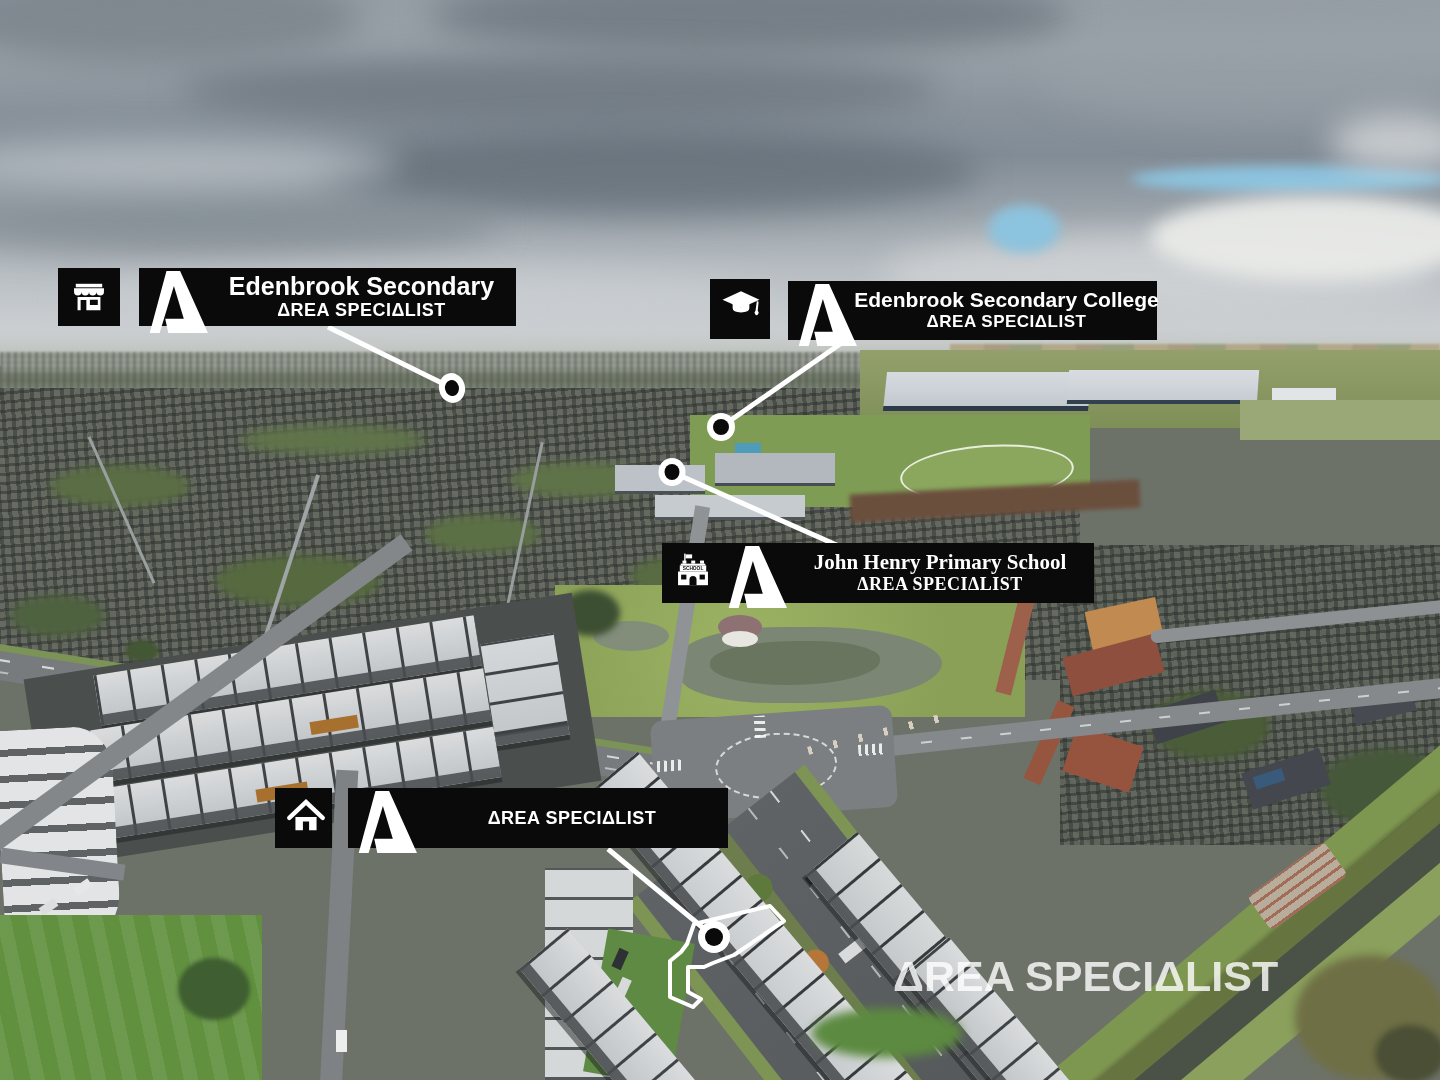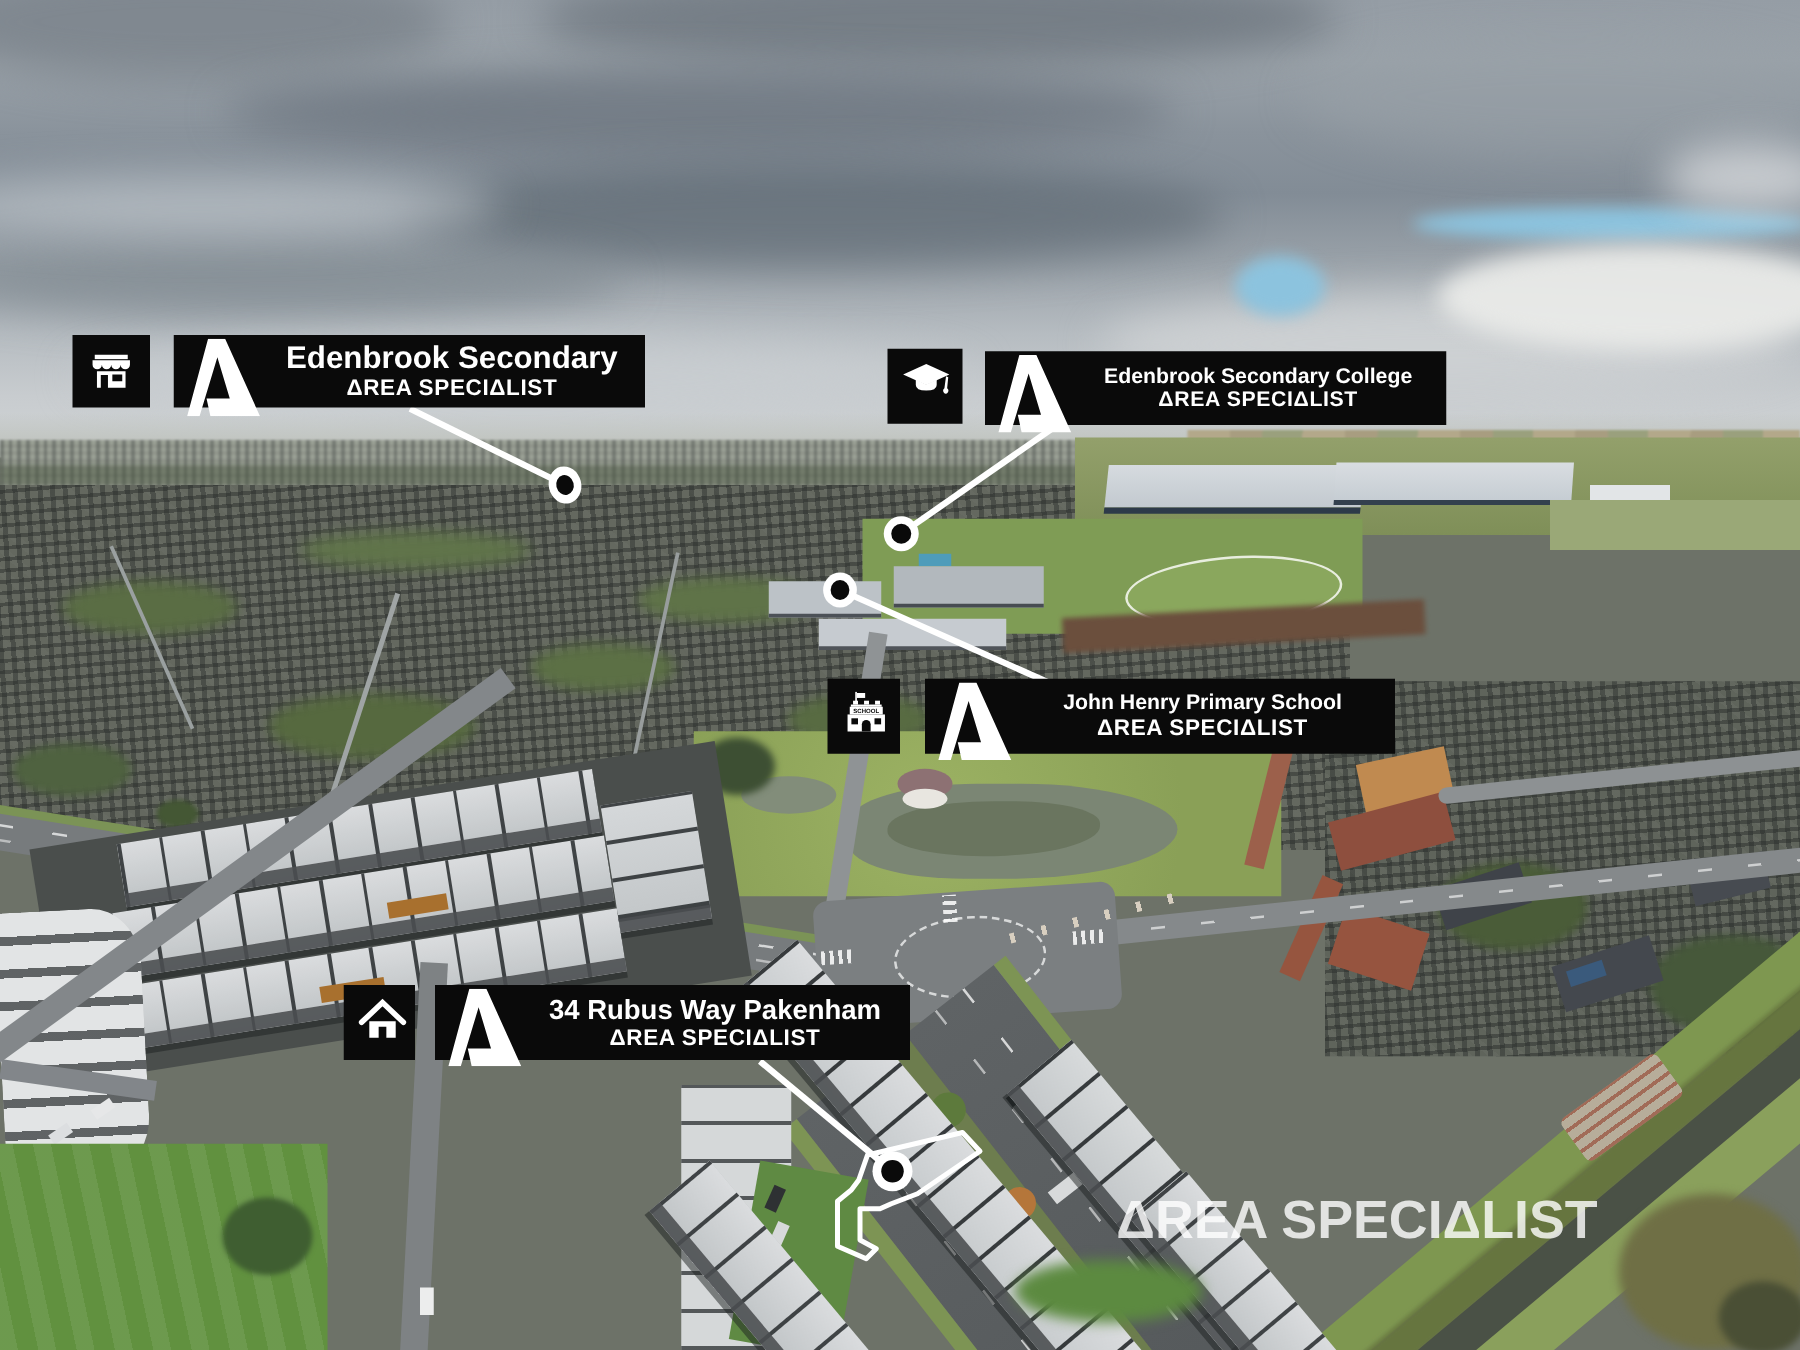--- a/index.html
+++ b/index.html
@@ -17,21 +17,21 @@
   
   .callout{position:absolute;z-index:40;}
   .icon-box{position:absolute;width:62px;height:58px;background:#0a0a0a;}
   .icon-box svg{position:absolute;left:9px;top:7px;width:44px;height:44px;}
   .label-box{position:absolute;background:#0a0a0a;}
   .amark{position:absolute;left:6px;top:3px;height:62px;width:64px;}
   .texts{position:absolute;left:74px;right:6px;top:0;bottom:0;display:flex;
          flex-direction:column;align-items:center;justify-content:center;color:#fff;}
   .c-title{font-weight:600;line-height:1.08;white-space:nowrap;}
   .c-sub{font-weight:700;font-size:18px;letter-spacing:.5px;line-height:1.15;white-space:nowrap;}
-  .fs25{font-size:25px}.fs21{font-size:17px}.fs22{font-size:22px}
+  .fs25{font-size:25px}.fs21{font-size:21px}.fs22{font-size:22px}
   .sub17{font-size:17px}
 
   
   .watermark{position:absolute;left:893px;top:952px;z-index:35;color:rgba(255,255,255,.8);
     font-size:43px;font-weight:700;letter-spacing:0px;white-space:nowrap;}
 
   
   .roofrow{position:absolute;background:linear-gradient(#dcdee0,#c6cacc);
     background-image:repeating-linear-gradient(90deg,rgba(38,42,44,.85) 0 3px,rgba(0,0,0,0) 3px 34px),
                      linear-gradient(#dadcde,#c3c7c9);
@@ -282,21 +282,21 @@
           <rect x="16" y="49" width="68" height="31"></rect>
         </g>
         <text x="50" y="46" font-size="11" font-weight="bold" fill="#0a0a0a" text-anchor="middle" font-family="Liberation Sans, sans-serif">SCHOOL</text>
         <g fill="#0a0a0a">
           <path d="M42 80 v-13 a8 8 0 0 1 16 0 v13 z"></path>
           <rect x="23" y="56" width="12" height="11"></rect>
             <rect x="65" y="56" width="12" height="11"></rect>
         </g>
       </svg>
     </div>
-    <div class="label-box" style="left:78px;top:0;width:376px;height:60px;">
+    <div class="label-box" style="left:56px;top:0;width:376px;height:60px;font-family:Liberation Serif, serif;">
       <svg class="amark" viewBox="0 0 100 100" preserveAspectRatio="xMidYMid meet">
         <path d="M33 0 L55 0 L100 100 L36 100 L31 77 L61 77 L45 24 L22 100 L6 100 Z" fill="#fff"></path>
       </svg>
       <div class="texts">
         <div class="c-title fs21">John Henry Primary School</div>
         <div class="c-sub">ΔREA SPECIΔLIST</div>
       </div>
     </div>
   </div>
 
@@ -305,21 +305,20 @@
       <svg viewBox="0 0 100 100">
         <path d="M12 52 L50 16 L88 52" fill="none" stroke="#fff" stroke-width="10" stroke-linecap="round"></path>
         <path d="M26 50 h48 v30 h-48 z M43 80 v-20 h14 v20 z" fill="#fff" fill-rule="evenodd"></path>
       </svg>
     </div>
     <div class="label-box" style="left:73px;top:0;width:380px;height:60px;">
       <svg class="amark" viewBox="0 0 100 100" preserveAspectRatio="xMidYMid meet">
         <path d="M33 0 L55 0 L100 100 L36 100 L31 77 L61 77 L45 24 L22 100 L6 100 Z" fill="#fff"></path>
       </svg>
       <div class="texts">
-        <div class="c-title fs22">34 Rubus Way Pakenham</div>
         <div class="c-sub">ΔREA SPECIΔLIST</div>
       </div>
     </div>
   </div>
 
   <div class="watermark">ΔREA SPECIΔLIST</div>
 
 </div>
 
 </body></html>

